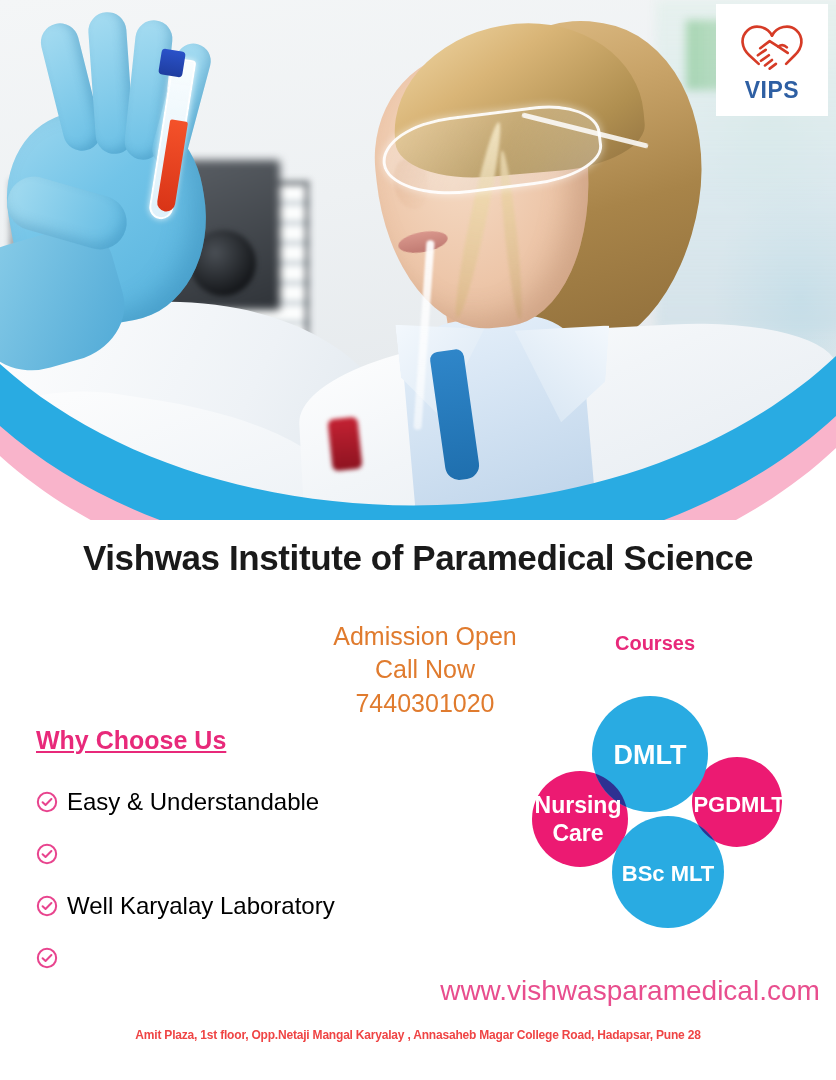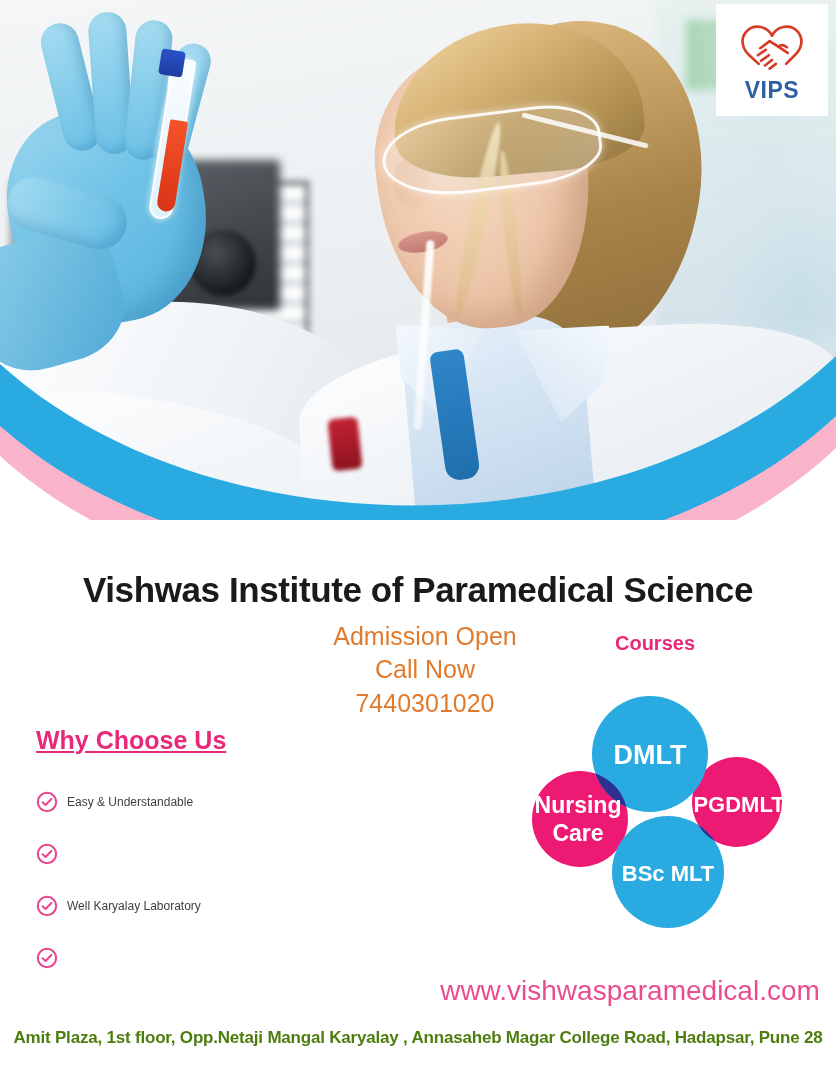--- a/index.html
+++ b/index.html
@@ -298,21 +298,20 @@
     font-family:"Liberation Sans", sans-serif;
   }
 
   
   .title {
     position:absolute; left:0; top:538px; width:836px;
     text-align:center;
     font-size:35px; font-weight:700; color:#1a1a1a;
     letter-spacing:-.4px;
     font-family:"Liberation Sans", sans-serif;
-    margin-top:32px;
   }
 
   
   .admission {
     position:absolute; left:300px; top:620px; width:250px;
     text-align:center;
     color:#E07B2E;
     font-size:25px; line-height:1.33;
   }
   .admission div { white-space:nowrap; }
@@ -321,21 +320,21 @@
   .why-head {
     position:absolute; left:36px; top:726px;
     font-size:25px; font-weight:700; color:#E8297A;text-decoration:underline;
   }
   .why-list { position:absolute; left:36px; top:776px; width:430px; }
   .why-item {
     display:flex; align-items:center;
     height:52px; gap:9px;
   }
   .check-icon { width:22px; height:22px; flex:0 0 22px; }
-  .why-label { font-size:12px; color:#404040; white-space:nowrap; }
+  .why-label { font-size:24px; color:#000000; white-space:nowrap; }
 
   
   .courses-head {
     position:absolute; left:510px; top:632px; width:290px;
     text-align:center;
     font-size:20px; font-weight:700; color:#E8297A;
   }
   .venn { position:absolute; left:500px; top:676px; width:310px; height:272px; }
   .venn svg { display:block; }
 
@@ -343,21 +342,21 @@
   .website {
     position:absolute; left:430px; top:975px; width:400px;
     text-align:center;
     font-size:28px; color:#E84E8E;
   }
 
   
   .address {
     position:absolute; left:0; top:1028px; width:836px;
     text-align:center;
-    font-size:17px; font-weight:700; color:#4d7c0f;
+    font-size:12px; font-weight:700; color:#ef4444;
     letter-spacing:-.2px;
   }
 </style>
 </head>
 <body>
 
 <div class="poster">
 
   <div class="hero">
     <div class="hero-photo"></div>

